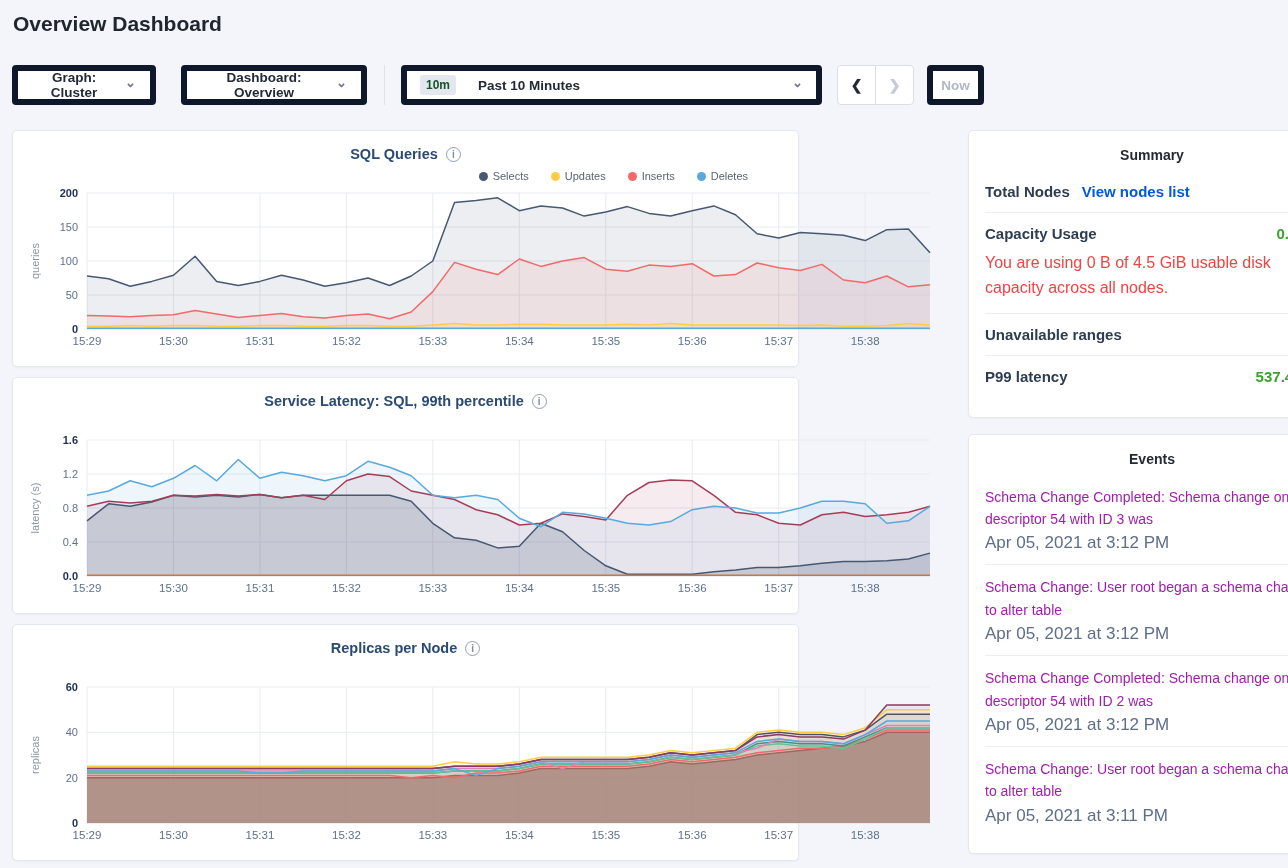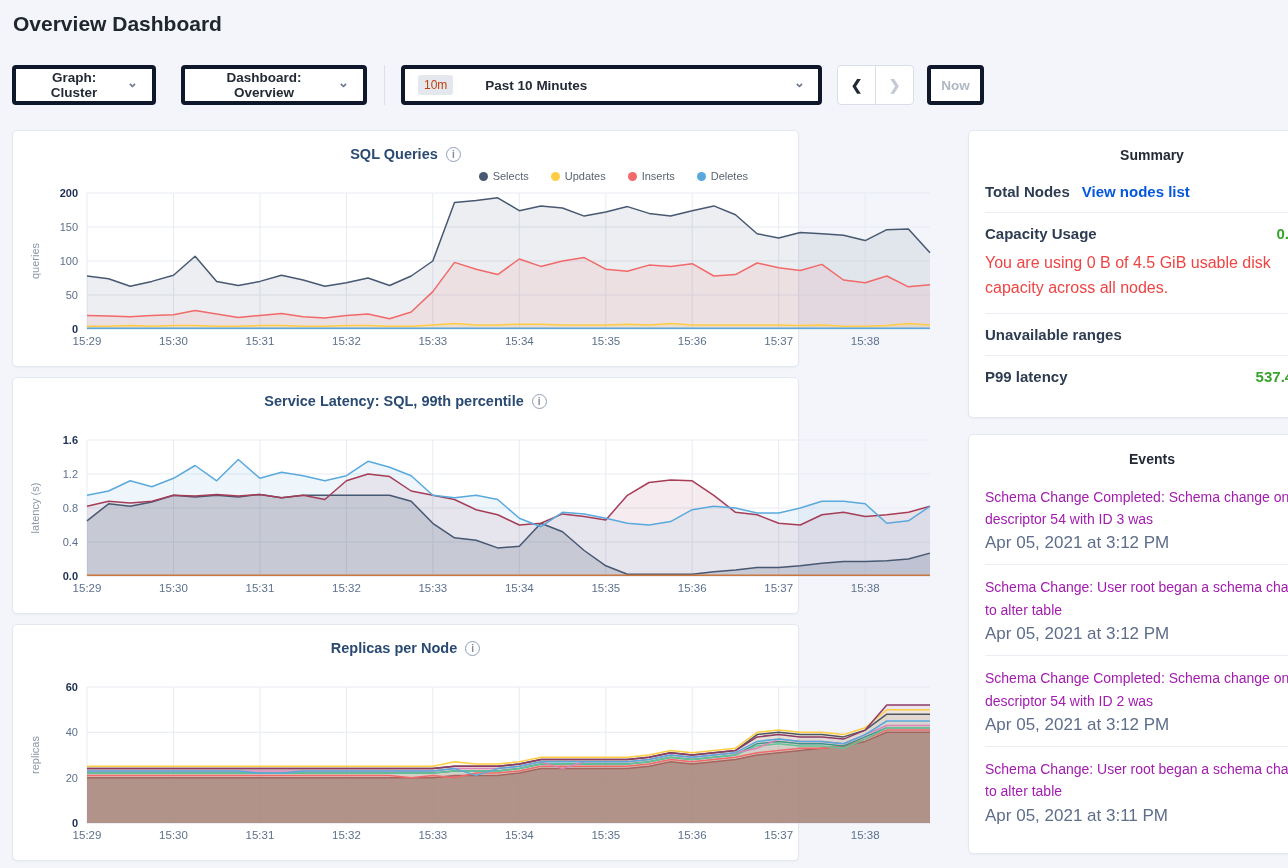--- a/index.html
+++ b/index.html
@@ -5,28 +5,28 @@
   html,body{margin:0;padding:0;}
   body{
     width:1288px;height:868px;position:relative;overflow:hidden;
     background:#f3f5fa;color:#242a35;
     font-family:"Liberation Sans",sans-serif;
   }
   .page-title{position:absolute;left:13px;top:12px;font-size:21px;font-weight:bold;color:#20262e;}
   
   .toolbar{position:absolute;left:12px;top:65px;height:40px;display:flex;align-items:center;}
   .tb-btn{
-    background:#fff;border:4px solid #0f172a;border-radius:4px;height:40px;box-sizing:border-box;
+    background:#fff;border:6px solid #0f172a;border-radius:4px;height:40px;box-sizing:border-box;
     display:flex;align-items:center;justify-content:center;gap:9px;padding:0 14px;
     font-size:13.5px;font-weight:bold;color:#242a35;cursor:pointer;
   }
   .chev{color:#6b7890;font-size:13px;line-height:10px;transform:translateY(-2px);}
   .tb-divider{width:1px;height:40px;background:#dcе1ea;background:#dce1ea;margin:0 16px 0 17px;}
   .time-picker{width:421px;justify-content:flex-start;padding:0 13px;}
-  .time-badge{background:#e4e7ee;color:#c2410c;font-size:12px;font-weight:normal;border-radius:3px;padding:3px 6px;margin-right:23px;}
+  .time-badge{background:#e4e7ee;color:#14532d;font-size:12px;font-weight:bold;border-radius:3px;padding:3px 6px;margin-right:13px;}
   .time-picker .chev{margin-left:auto;}
   .nav-group{display:flex;margin-left:15px;}
   .nav-btn{width:39px;height:40px;box-sizing:border-box;background:#fff;border:1px solid #d9dee9;
     display:flex;align-items:center;justify-content:center;font-size:14px;font-weight:bold;color:#242a35;cursor:pointer;}
   .nav-btn.prev{border-radius:4px 0 0 4px;}
   .nav-btn.next{border-radius:0 4px 4px 0;margin-left:-1px;color:#c3cad6;cursor:default;}
   .now-btn{margin-left:13px;width:57px;color:#b0b7c4;cursor:default;}
   
   .card{background:#fff;border:1px solid #e3e8f0;border-radius:5px;box-shadow:0 1px 2px rgba(36,42,53,.04);}
   .charts-col{position:absolute;left:12px;top:130px;width:945px;}

